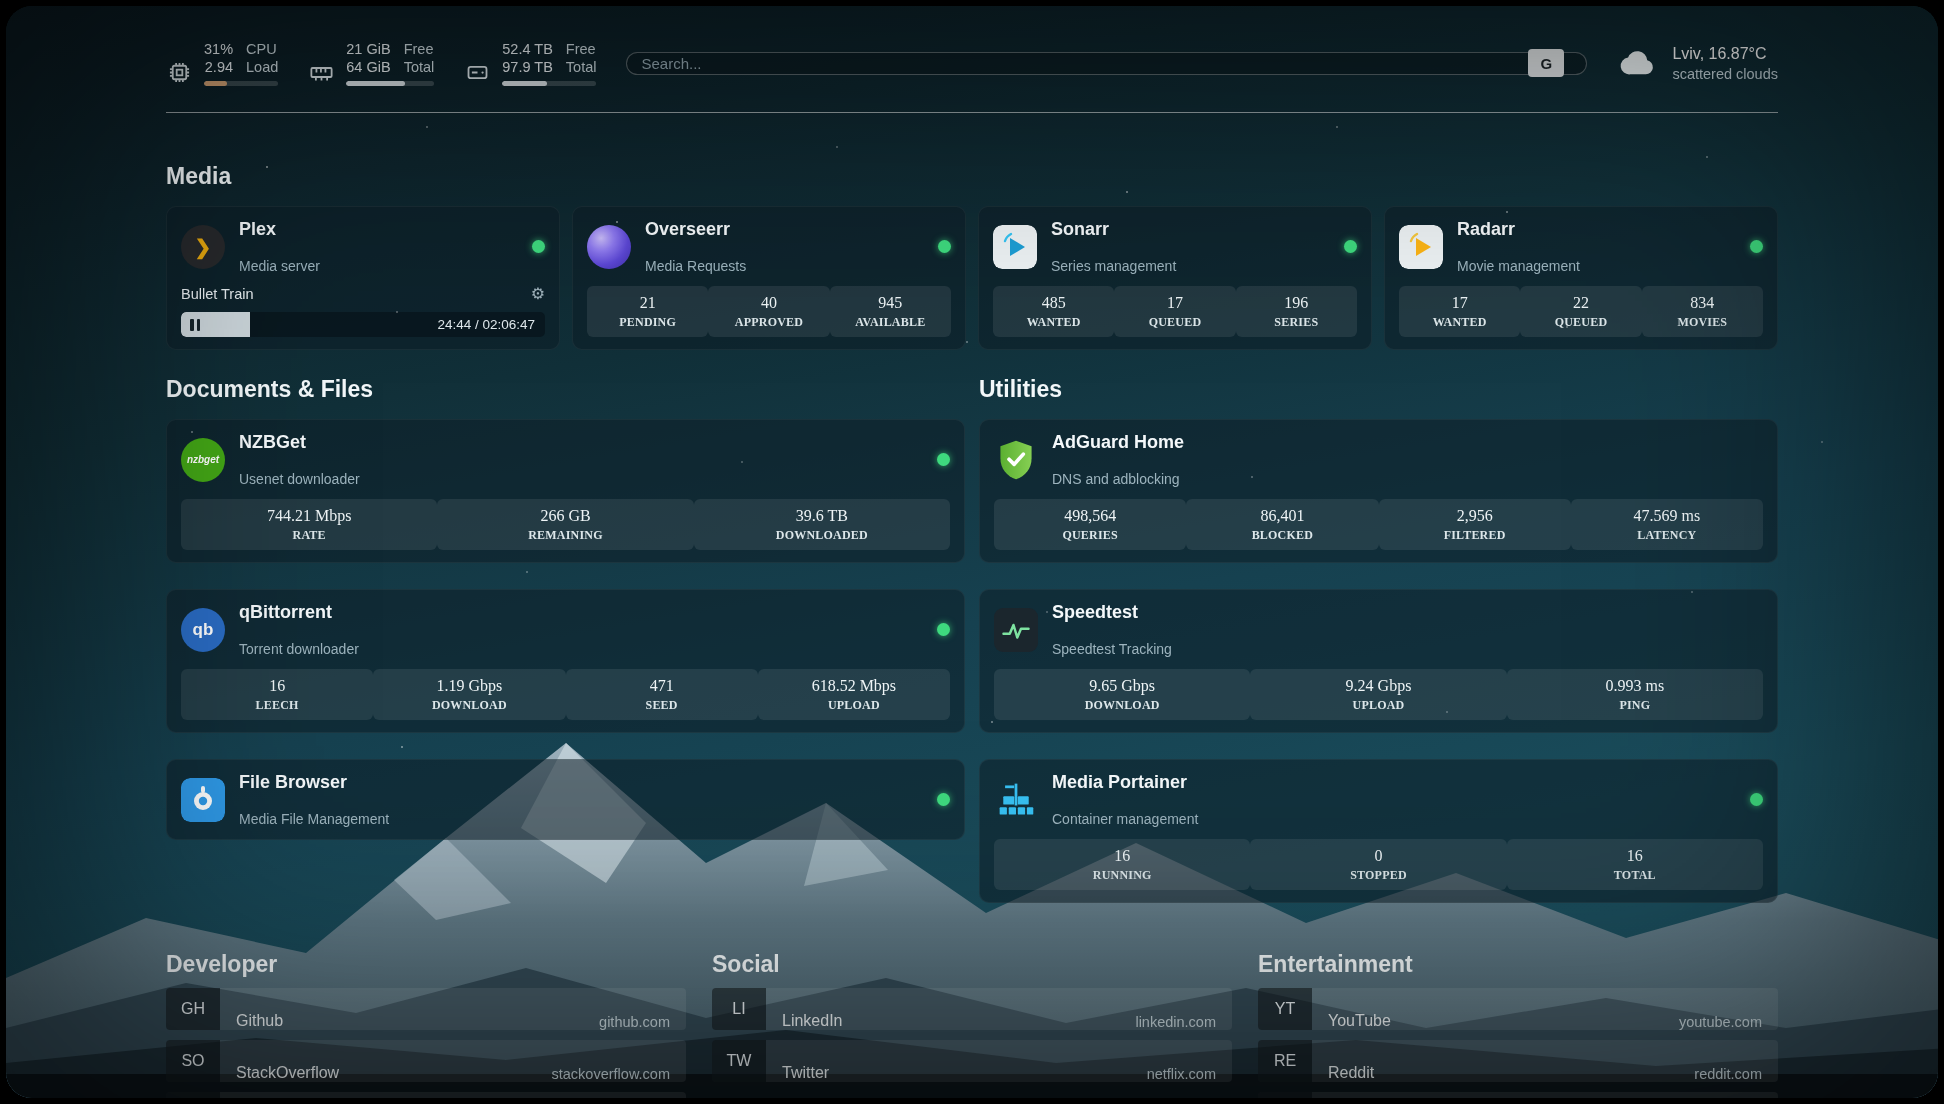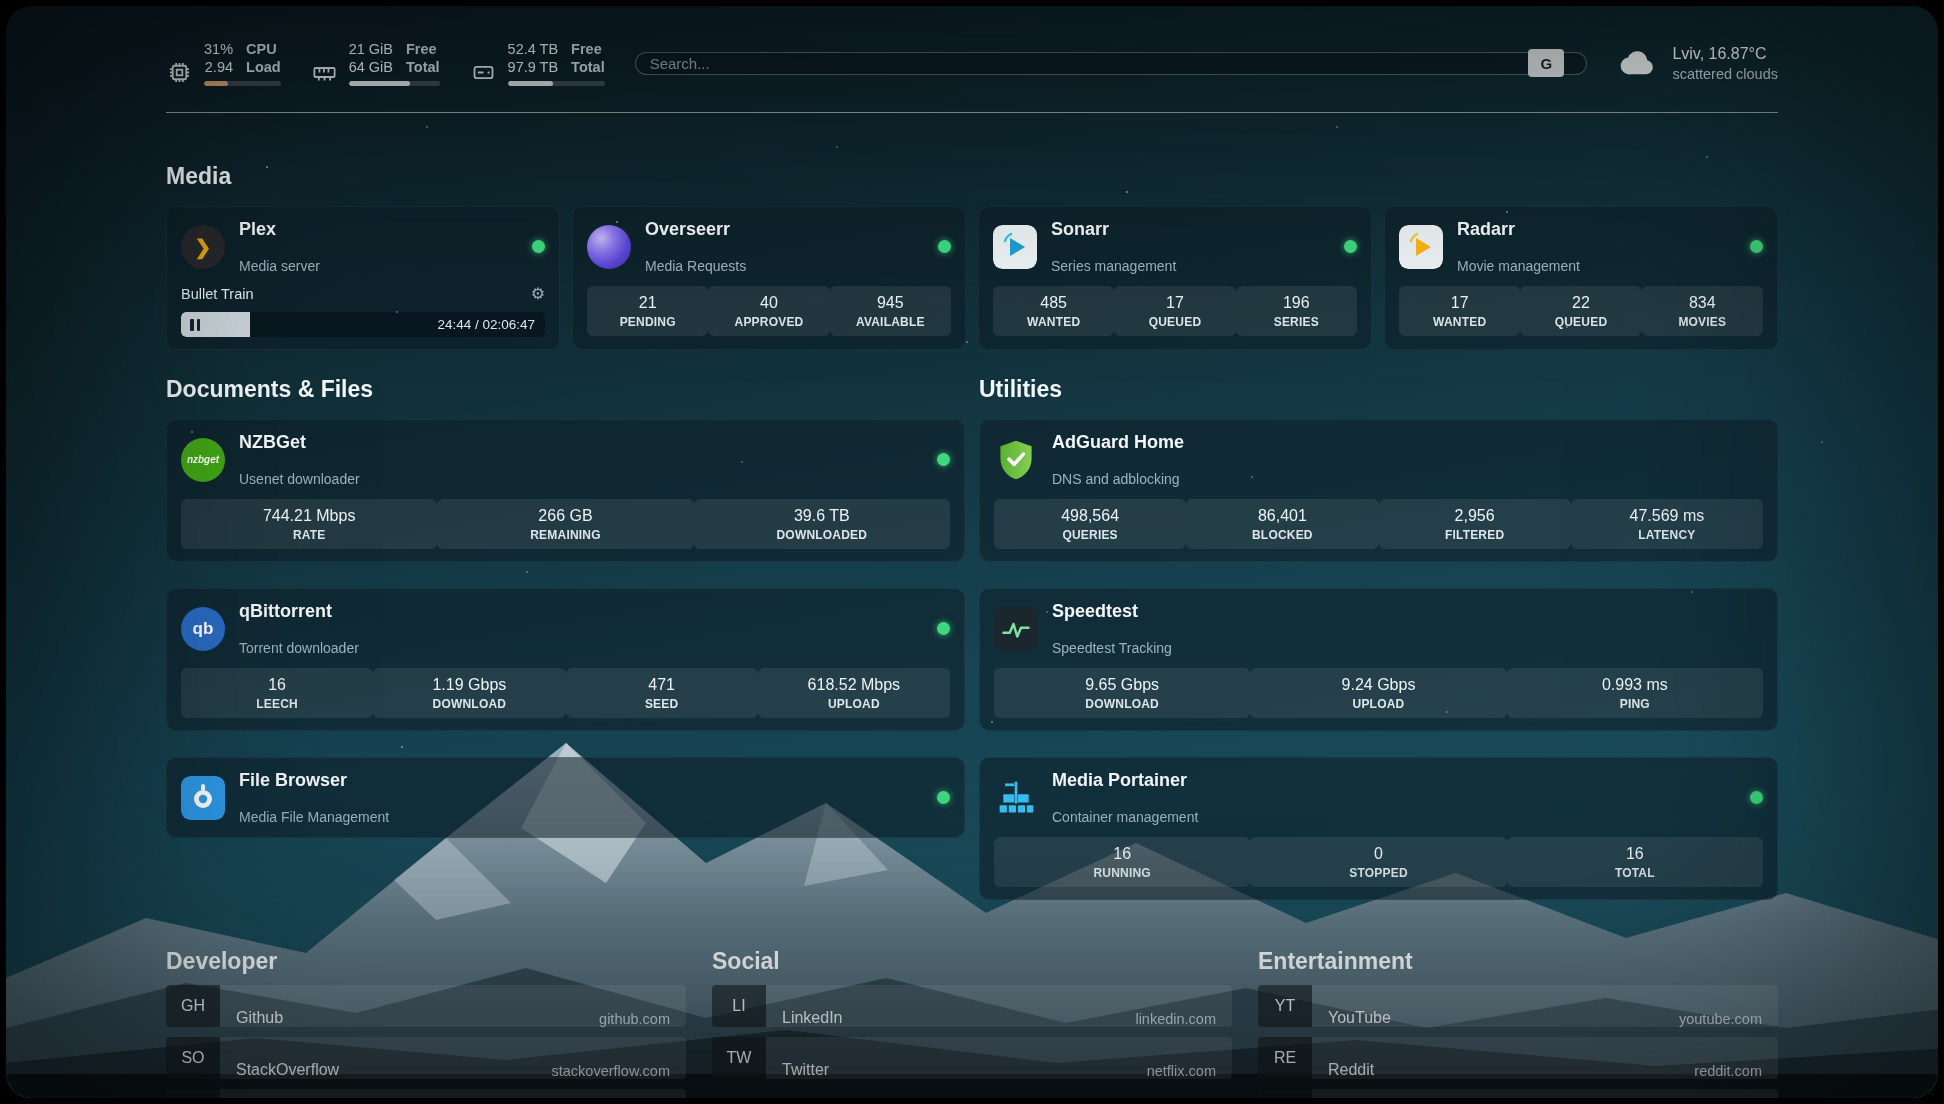--- a/index.html
+++ b/index.html
@@ -18,21 +18,21 @@
       395px 740px 0 rgba(255,255,255,.5), 985px 715px 0 rgba(255,255,255,.45), 1440px 705px 0 rgba(255,255,255,.3);
   }
   .content { position:relative; z-index:2; width:1612px; margin:0 auto; }
 
   
   .topbar { display:flex; align-items:center; gap:30px; padding-top:34px; }
   .res { display:flex; gap:11px; align-items:flex-end; }
   .res > svg { margin-top:4px; flex:0 0 auto; }
   .res-row { display:flex; gap:13px; font-size:14.5px; color:#e8eef1; line-height:18px; }
   .res-vals { text-align:right; white-space:nowrap; }
-  .res-labs { color:#ccd9de; white-space:nowrap;font-weight:bold; }
+  .res-labs { color:#ccd9de; white-space:nowrap; }
   .res-bar { height:5px; background:rgba(255,255,255,0.18); border-radius:3px; margin-top:5px; overflow:hidden; }
   .res-fill { height:100%; border-radius:3px; background:#d3dade; }
   .res-fill.warm { background:#cf9f72; }
   .search { flex:1; display:flex; align-items:center; height:23px; background:rgba(11,23,29,0.55);
             border:1px solid rgba(255,255,255,0.30); border-radius:14px; padding:0 22px 0 14px; }
   .search input { flex:1; background:transparent; border:none; outline:none; color:#dfe8ec; font-size:15px; font-family:inherit; }
   .search input::placeholder { color:#93a7b0; }
   .g-btn { width:36px; height:28px; background:#e2e6e8; color:#1d2529; border-radius:4px; font-size:15px; font-weight:bold;
            display:flex; align-items:center; justify-content:center; cursor:pointer; }
   .weather { display:flex; align-items:center; gap:13px; color:#fff; }
@@ -50,21 +50,21 @@
 
   .card { background:rgba(12,30,39,0.55); border:1px solid rgba(255,255,255,0.05); border-radius:10px;
           padding:12px 14px; cursor:pointer; }
   .card-header { display:flex; align-items:center; gap:14px; }
   .icon { width:44px; height:44px; flex:0 0 44px; display:flex; align-items:center; justify-content:center;
           border-radius:9px; font-weight:bold; overflow:hidden; }
   .title { font-size:18px; font-weight:600; color:#f4f8fa; }
   .subtitle { font-size:14px; color:#9db4be; margin-top:18px; }
   .dot { width:13px; height:13px; border-radius:50%; background:var(--status,#3ed97e); margin-left:auto;
          box-shadow:0 0 7px rgba(62,217,126,0.75); }
-  .stats { display:flex; gap:0; margin-top:12px; }
+  .stats { display:flex; gap:0; margin-top:12px;font-family:Liberation Serif, serif; }
   .stat { flex:1; background:rgba(255,255,255,0.085); border-radius:6px; text-align:center; padding:8px 4px 7px; }
   .stat .v { font-size:16px; color:#eef4f6; }
   .stat .l { font-size:12px; font-weight:700; color:#dde7ea; margin-top:3px; letter-spacing:.2px; }
 
   
   .player { margin-top:10px; }
   .player-top { display:flex; align-items:center; justify-content:space-between; font-size:14.5px; color:#e9eff2; }
   .gear { color:#9fb2bb; font-size:16px; cursor:pointer; }
   .player-bar { position:relative; margin-top:9px; height:25px; background:rgba(7,17,23,0.6); border-radius:5px;
                 display:flex; align-items:center; overflow:hidden; cursor:pointer; }

